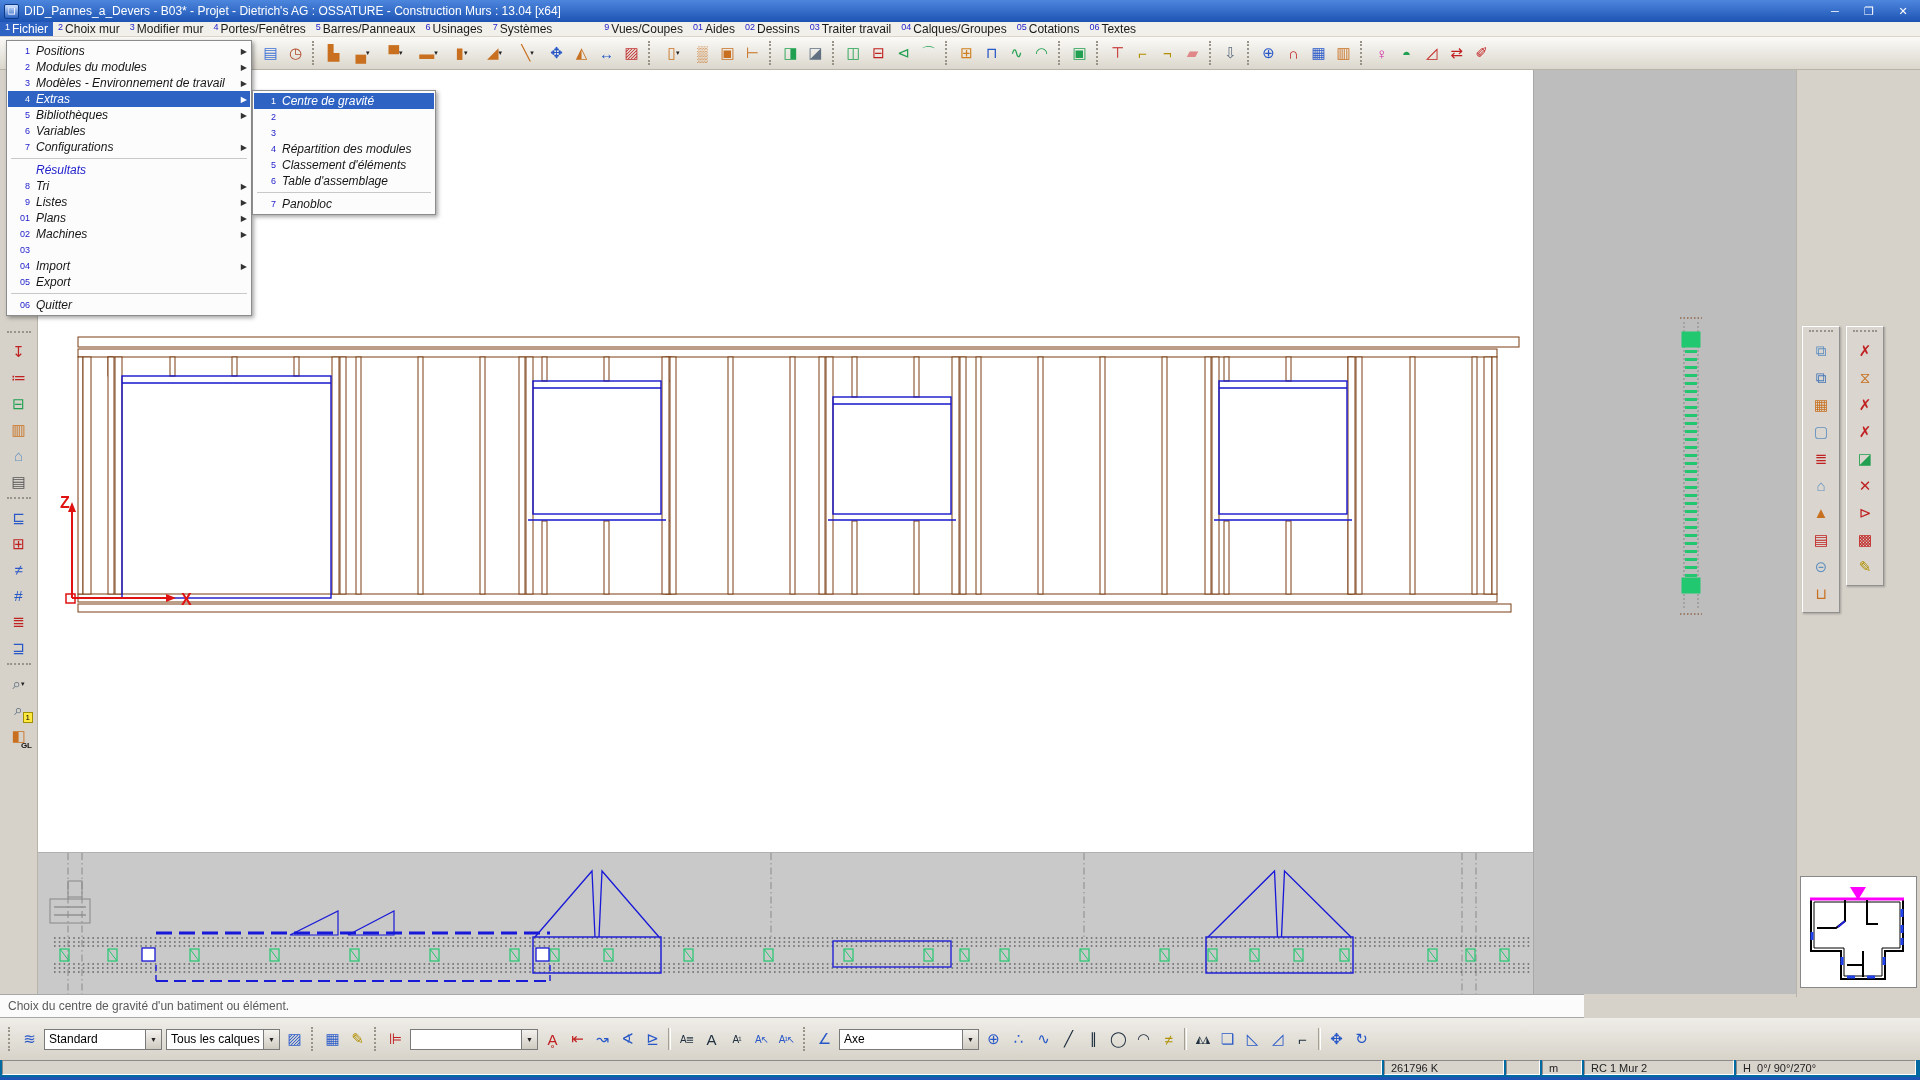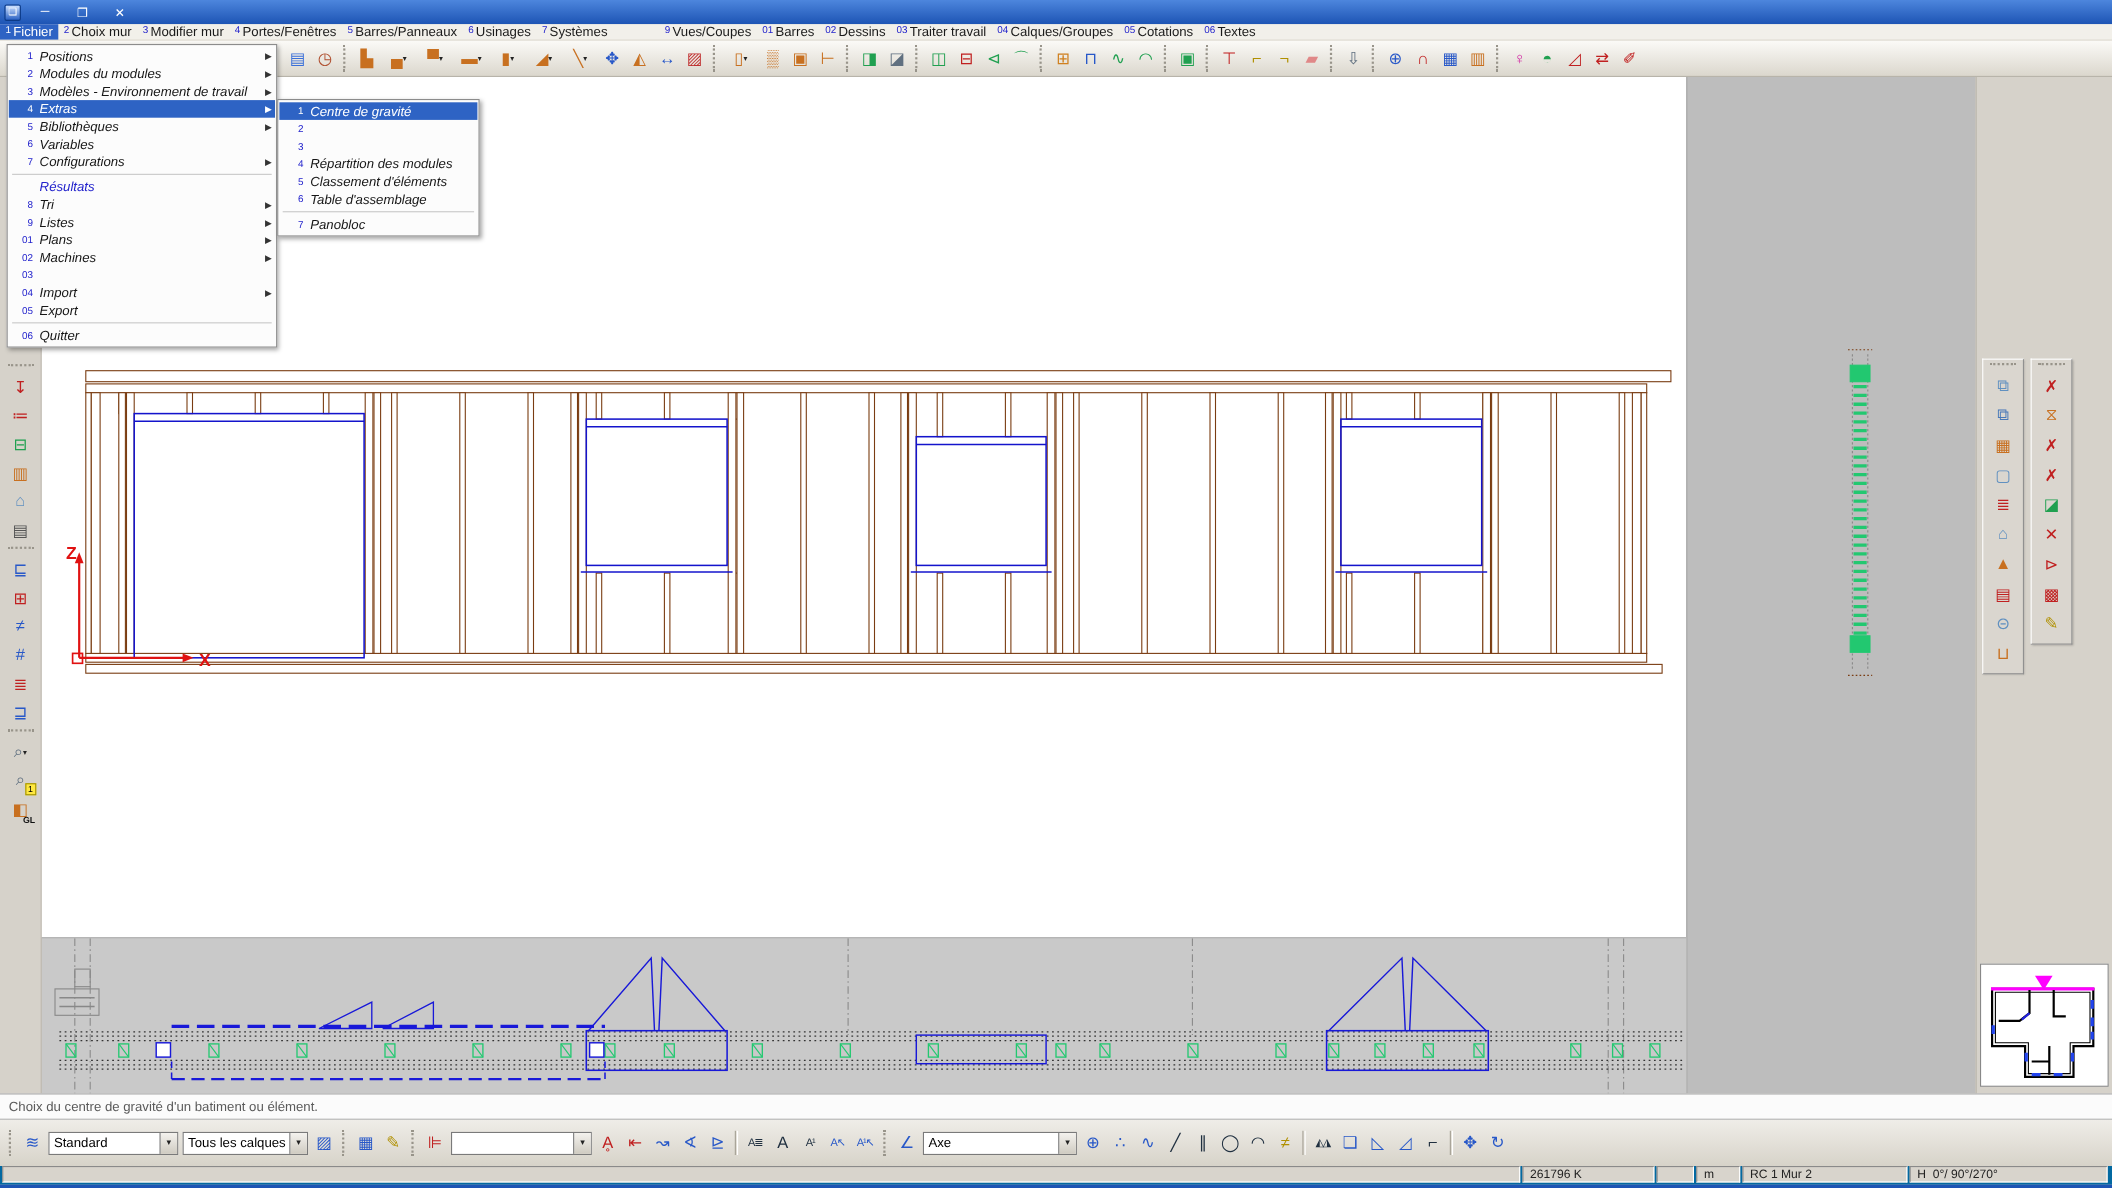--- a/index.html
+++ b/index.html
@@ -43,21 +43,21 @@
   #right-area{left:1796px;top:70px;width:124px;height:927px;background:#d6d2ca;border-left:1px solid #b8b4aa;}
   .rcol{position:absolute;width:38px;background:#dad6cf;border:1px solid #fff;border-right-color:#909090;border-bottom-color:#909090;box-shadow:1px 1px 2px rgba(0,0,0,.25);padding-bottom:4px;}
   #rcol1{left:5px;top:256px;}
   #rcol2{left:49px;top:256px;}
   .rcol .tbtn{margin:2px auto;}
   #minimap{left:3px;top:806px;width:117px;height:112px;background:#fff;border:1px solid #888;position:absolute;}
 
   #plan-strip{left:38px;top:852px;width:1495px;height:142px;background:#c9c9c9;border-top:1px solid #b0b0b0;}
 
   
-  #msg-bar{left:0;top:994px;width:1920px;height:24px;background:#fbfbfb;border-top:1px solid #a8a8a8;border-bottom:1px solid #a8a8a8;
+  #msg-bar{left:0;top:994px;width:1584px;height:24px;background:#fbfbfb;border-top:1px solid #a8a8a8;border-bottom:1px solid #a8a8a8;
     display:flex;align-items:center;padding-left:8px;font-size:12px;color:#5a5a5a;}
 
   
   #bottom-toolbar{left:0;top:1018px;width:1920px;height:42px;background:linear-gradient(#efede8,#d7d3c9);
     display:flex;align-items:center;padding-left:4px;}
   .select{height:21px;background:#fff;border:1px solid #7a7a7a;display:flex;align-items:center;font-size:12px;flex:none;margin:0 2px;}
   .sel-val{flex:1;padding-left:4px;white-space:nowrap;overflow:hidden;}
   .sel-caret{width:16px;height:100%;background:linear-gradient(#f4f2ee,#cfcbc1);border-left:1px solid #7a7a7a;
     display:flex;align-items:center;justify-content:center;font-size:7px;color:#222;}
   .sep{width:3px;height:22px;border-left:1px solid #a49f93;border-right:1px solid #fff;margin:0 3px;flex:none;}
@@ -81,20 +81,21 @@
   .mrow.mheader .mlabel{color:#2222cc;}
   .msep{height:1px;background:#c8c8c8;margin:3px 3px;}
 </style>
 </head>
 <body>
 
 <div id="titlebar" class="abs">
   <div id="app-icon">
       <span>❏</span>
     </div>
+  <div id="title-text">DID_Pannes_a_Devers - B03* - Projet - Dietrich's AG : OSSATURE - Construction Murs : 13.04 [x64]</div>
   <div id="win-btns" style="display:flex">
       <div class="win-btn">
         <span>─</span>
       </div>
       <div class="win-btn">
         <span>❐</span>
       </div>
       <div class="win-btn">
         <span>✕</span>
       </div>
@@ -129,21 +130,21 @@
     <div class="mb-item">
       <span class="mb-num">7</span>
       <span>Systèmes</span>
     </div>
     <div class="mb-item gap">
       <span class="mb-num">9</span>
       <span>Vues/Coupes</span>
     </div>
     <div class="mb-item">
       <span class="mb-num">01</span>
-      <span>Barres</span>
+      <span>Aides</span>
     </div>
     <div class="mb-item">
       <span class="mb-num">02</span>
       <span>Dessins</span>
     </div>
     <div class="mb-item">
       <span class="mb-num">03</span>
       <span>Traiter travail</span>
     </div>
     <div class="mb-item">

